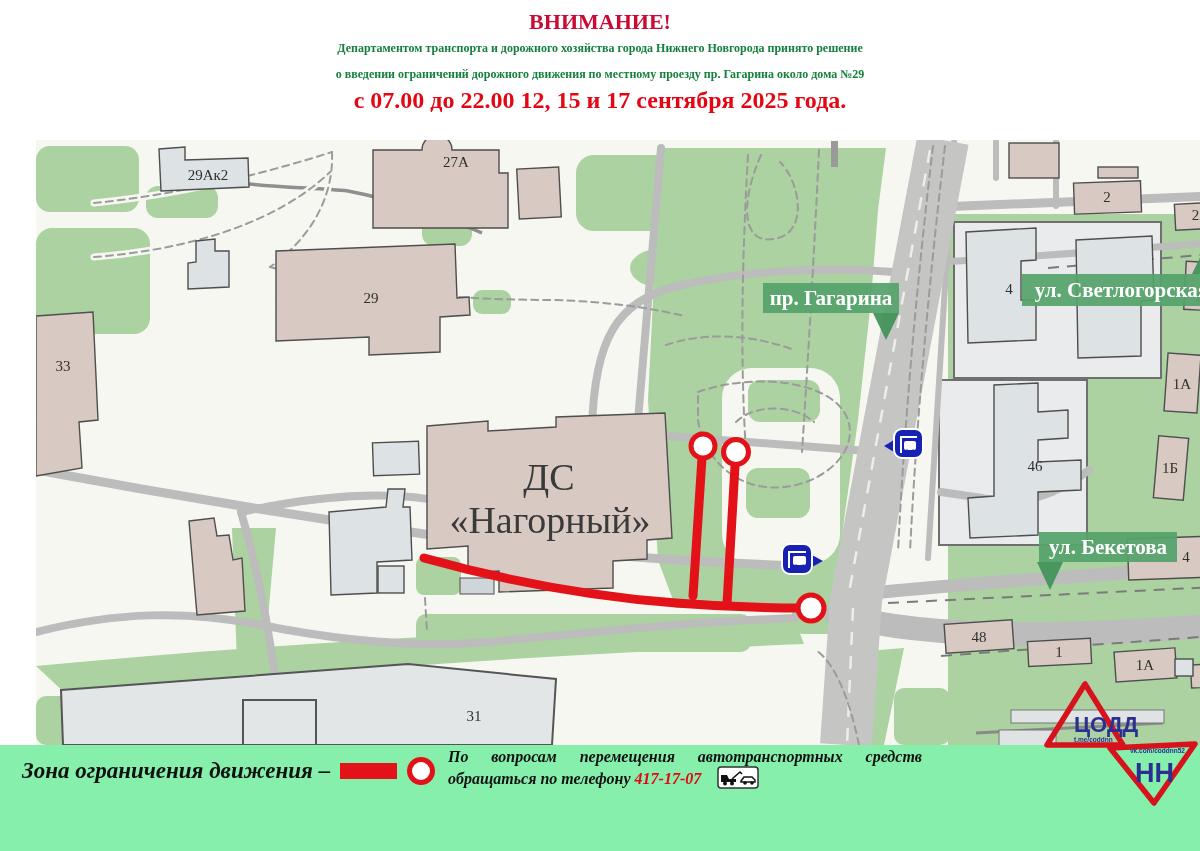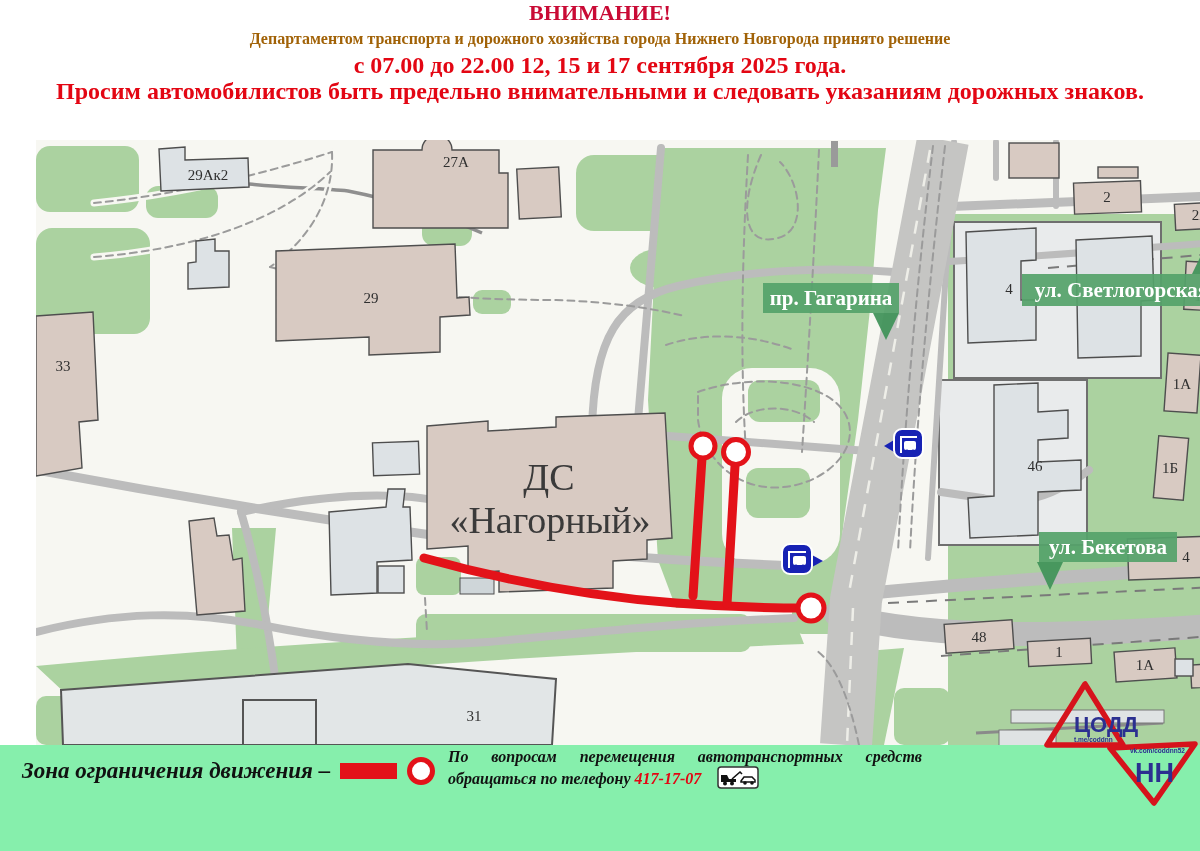--- a/index.html
+++ b/index.html
@@ -1,22 +1,22 @@
 <!DOCTYPE html>
 <html><head>
 <meta charset="utf-8">
 <style>
   html,body{margin:0;padding:0;background:#888;}
   .page{position:relative;width:1200px;height:851px;background:#ffffff;overflow:hidden;
         font-family:"Liberation Serif",serif;}
   
-  .header{position:absolute;left:0;top:0;width:1200px;height:140px;text-align:center;box-sizing:border-box;}
+  .header{position:absolute;left:0;top:0;width:1200px;height:140px;text-align:center;padding-top:9px;box-sizing:border-box;}
   .header p{margin:0;line-height:26px;font-weight:bold;}
   .h-attention{font-size:22px;color:#c90a35;}
-  .h-black{font-size:16px;color:#a16207;}
+  .h-black{font-size:12px;color:#15803d;}
   .h-red{font-size:24px;color:#e30613;}
   
   .mapwrap{position:absolute;left:0;top:140px;width:1200px;height:605px;margin-left:36px;}
   .g{fill:#abd2a0;}
   .yard{fill:#e9ebec;stroke:#6f6f6f;stroke-width:2;}
   .rd{stroke:#bcbcbc;fill:none;stroke-linecap:round;}
   .dash{stroke:#9b9b9b;stroke-width:2;stroke-dasharray:7 5;fill:none;stroke-linecap:round;}
   .case{stroke:#f7f7f2;stroke-width:7;fill:none;stroke-linecap:round;}
   .ddash{stroke:#7a7a7a;stroke-width:2;stroke-dasharray:11 8;fill:none;}
   .bt{fill:#d8cac2;stroke:#4e4e4e;stroke-width:1.4;}
@@ -42,22 +42,22 @@
   .logo{position:absolute;left:1030px;top:676px;width:170px;height:136px;}
 </style>
 </head>
 <body>
 
 <div class="page">
 
   <div class="header">
     <p class="h-attention">ВНИМАНИЕ!</p>
     <p class="h-black">Департаментом транспорта и дорожного хозяйства города Нижнего Новгорода принято решение</p>
+    <p class="h-black">о введении ограничений дорожного движения по местному проезду пр. Гагарина около дома №29</p>
     <p class="h-red">с 07.00 до 22.00 12, 15 и 17 сентября 2025 года.</p>
-    <p class="h-red">Просим автомобилистов быть предельно внимательными и следовать указаниям дорожных знаков.</p>
   </div>
 
   <div class="mapwrap">
   <svg width="1200" height="605" viewBox="0 140 1200 605" xmlns="http://www.w3.org/2000/svg">
     <rect x="0" y="140" width="1200" height="605" fill="#f7f7f2"></rect>
 
     <g>
       <rect class="g" x="0" y="146" width="103" height="66" rx="14"></rect>
       <rect class="g" x="0" y="228" width="114" height="106" rx="16"></rect>
       <rect class="g" x="110" y="186" width="72" height="32" rx="12"></rect>

